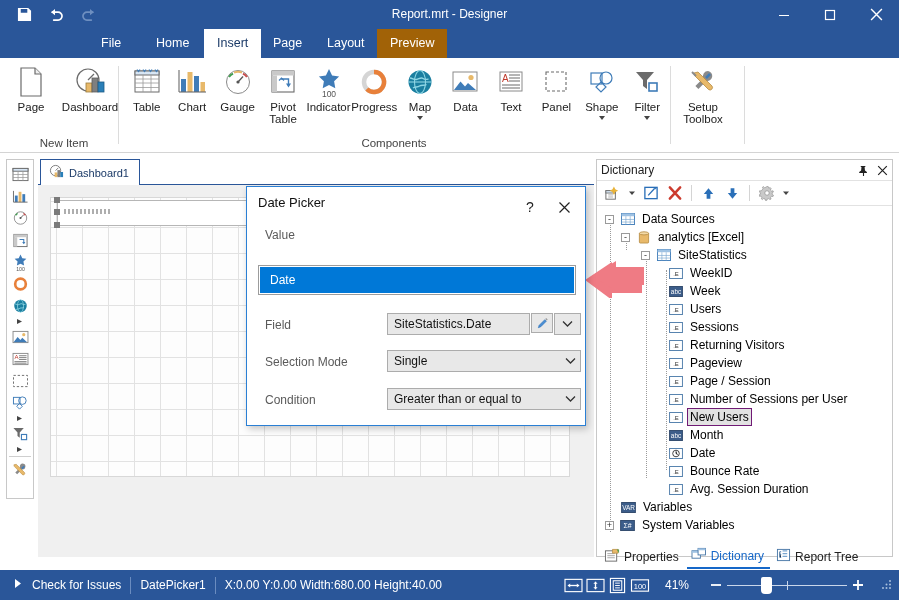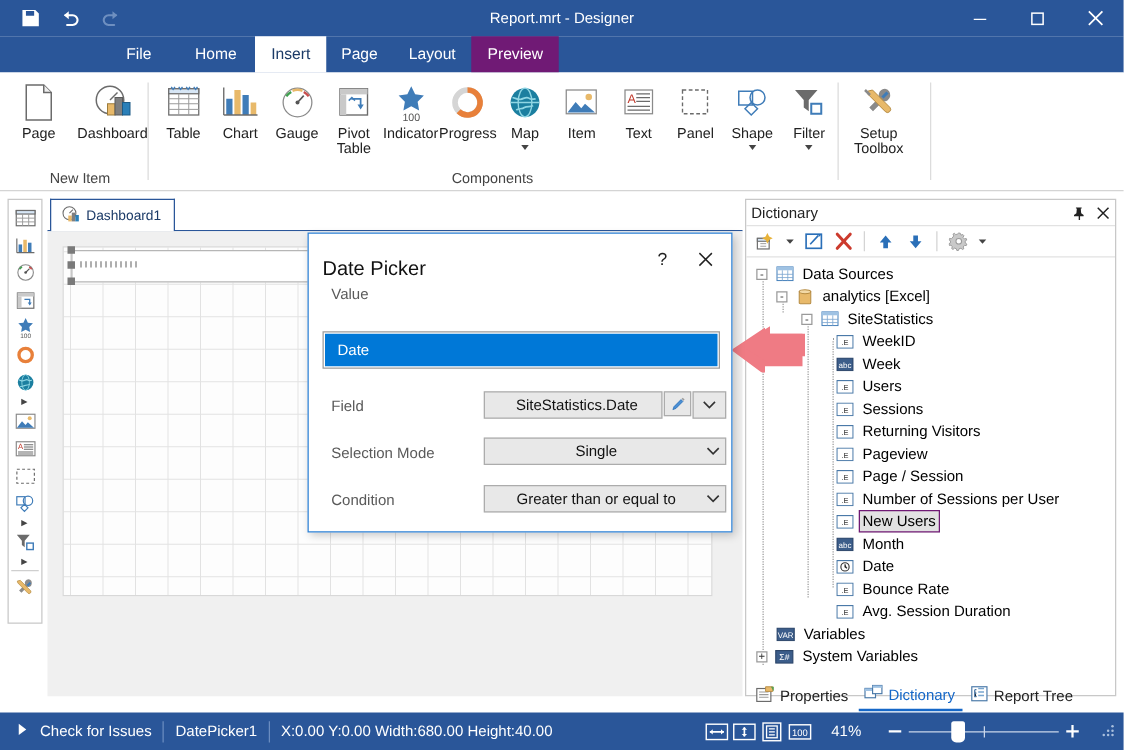--- a/index.html
+++ b/index.html
@@ -34,21 +34,21 @@
   .ribbontabs {
     position:absolute; left:0; top:29px; width:899px; height:29px;
     background:#2a5699;
   }
   .rtab {
     position:absolute; top:0; height:29px; line-height:29px;
     color:#ffffff; font-size:12.5px; text-align:center; cursor:pointer;
     padding:0 13px;
   }
   .rtab.active { background:#ffffff; color:#1b3a67; }
-  .rtab.preview { background:#701a75; }
+  .rtab.preview { background:#a16207; }
 
   .tb-right { position:absolute; right:6px; top:29px; height:29px; display:flex; align-items:center; gap:6px; }
   .lang { color:#fff; font-size:12.5px; cursor:pointer; }
   .user { color:#fff; font-size:12.5px; cursor:pointer; }
   .avatar {
     width:19px; height:19px; border-radius:50%; background:#6b8cbd;
     color:#fff; font-size:8px; display:flex; align-items:center; justify-content:center;
     border:1px solid #9ab0cf;
   }
   .caret-w { width:0;height:0;border-left:3.5px solid transparent;border-right:3.5px solid transparent;border-top:4px solid #fff; }
@@ -175,38 +175,38 @@
   .fatarrow { position:absolute; pointer-events:none; }
 
   
   .dlg-wrap { position:absolute; left:246px; top:186px; width:340px; height:240px; }
   .dlg {
     width:340px; height:240px; background:#ffffff;
     border:1px solid #2a7fd4;
     box-shadow: 2px 3px 7px rgba(0,0,0,.22);
     position:relative;
   }
-  .dlg-title { position:absolute; left:11px; top:20px; font-size:16px; color:#111; }
+  .dlg-title { position:absolute; left:11px; top:8px; font-size:13px; color:#111; }
   .dlg-help { position:absolute; right:44px; top:10px; width:22px; height:20px; display:flex; align-items:center; justify-content:center; font-size:14px; color:#222; cursor:pointer; }
   .dlg-close { position:absolute; right:9px; top:10px; width:24px; height:20px; display:flex; align-items:center; justify-content:center; cursor:pointer; }
 
   .dlg-lbl { position:absolute; font-size:12px; color:#5a5a5a; }
   .valuebox {
     position:absolute; left:11px; top:264px; width:324px; height:28px;
     border:1px solid #9c9c9c; background:#ffffff; padding:1px;
   }
   .valuebox .sel {
     width:100%; height:100%; background:#0078d7; color:#fff;
     display:flex; align-items:center; padding-left:10px; font-size:12px;
   }
   .ctl {
     position:absolute; height:22px; background:#e8e8e8; border:1px solid #acacac;
     display:flex; align-items:center; font-size:12px; color:#111;
   }
-  .ctl .txt { padding-left:6px; flex:1;text-align:center; }
+  .ctl .txt { padding-left:6px; flex:1; }
   .ctl-arrow { width:20px; height:20px; display:flex; align-items:center; justify-content:center; cursor:pointer; }
   .ctl-edit {
     width:22px; height:20px; background:#e8e8e8; border:1px solid #acacac;
     display:flex; align-items:center; justify-content:center; cursor:pointer;
   }
 </style>
 </head>
 <body>
 
 <div class="app">
@@ -390,21 +390,21 @@
           <span class="dd"></span>
         </div>
         <div class="ritem">
           <span class="ico">
             <svg width="30" height="26" viewBox="0 0 30 26">
               <rect x="3" y="3" width="24" height="19" fill="#fff" stroke="#8a8a8a" stroke-width="1"></rect>
               <circle cx="21" cy="8.5" r="2.6" fill="#e8b96a"></circle>
               <path d="M4 21l6.5-8.5 4.5 5 3-3.5 8 7z" fill="#3f7cb8"></path>
             </svg>
           </span>
-          <span class="lbl">Item</span>
+          <span class="lbl">Data</span>
         </div>
         <div class="ritem">
           <span class="ico">
             <svg width="28" height="26" viewBox="0 0 28 26">
               <rect x="3" y="3" width="22" height="19" fill="#fff" stroke="#8a8a8a" stroke-width="1"></rect>
               <text x="5" y="13" font-size="10" fill="#c0392b" font-family="Liberation Sans, sans-serif">A</text>
               <path d="M12 6h11M12 9h11M12 12h11M5 16h18M5 19h18" stroke="#6b6b6b" stroke-width="1"></path>
             </svg>
           </span>
           <span class="lbl">Text</span>

